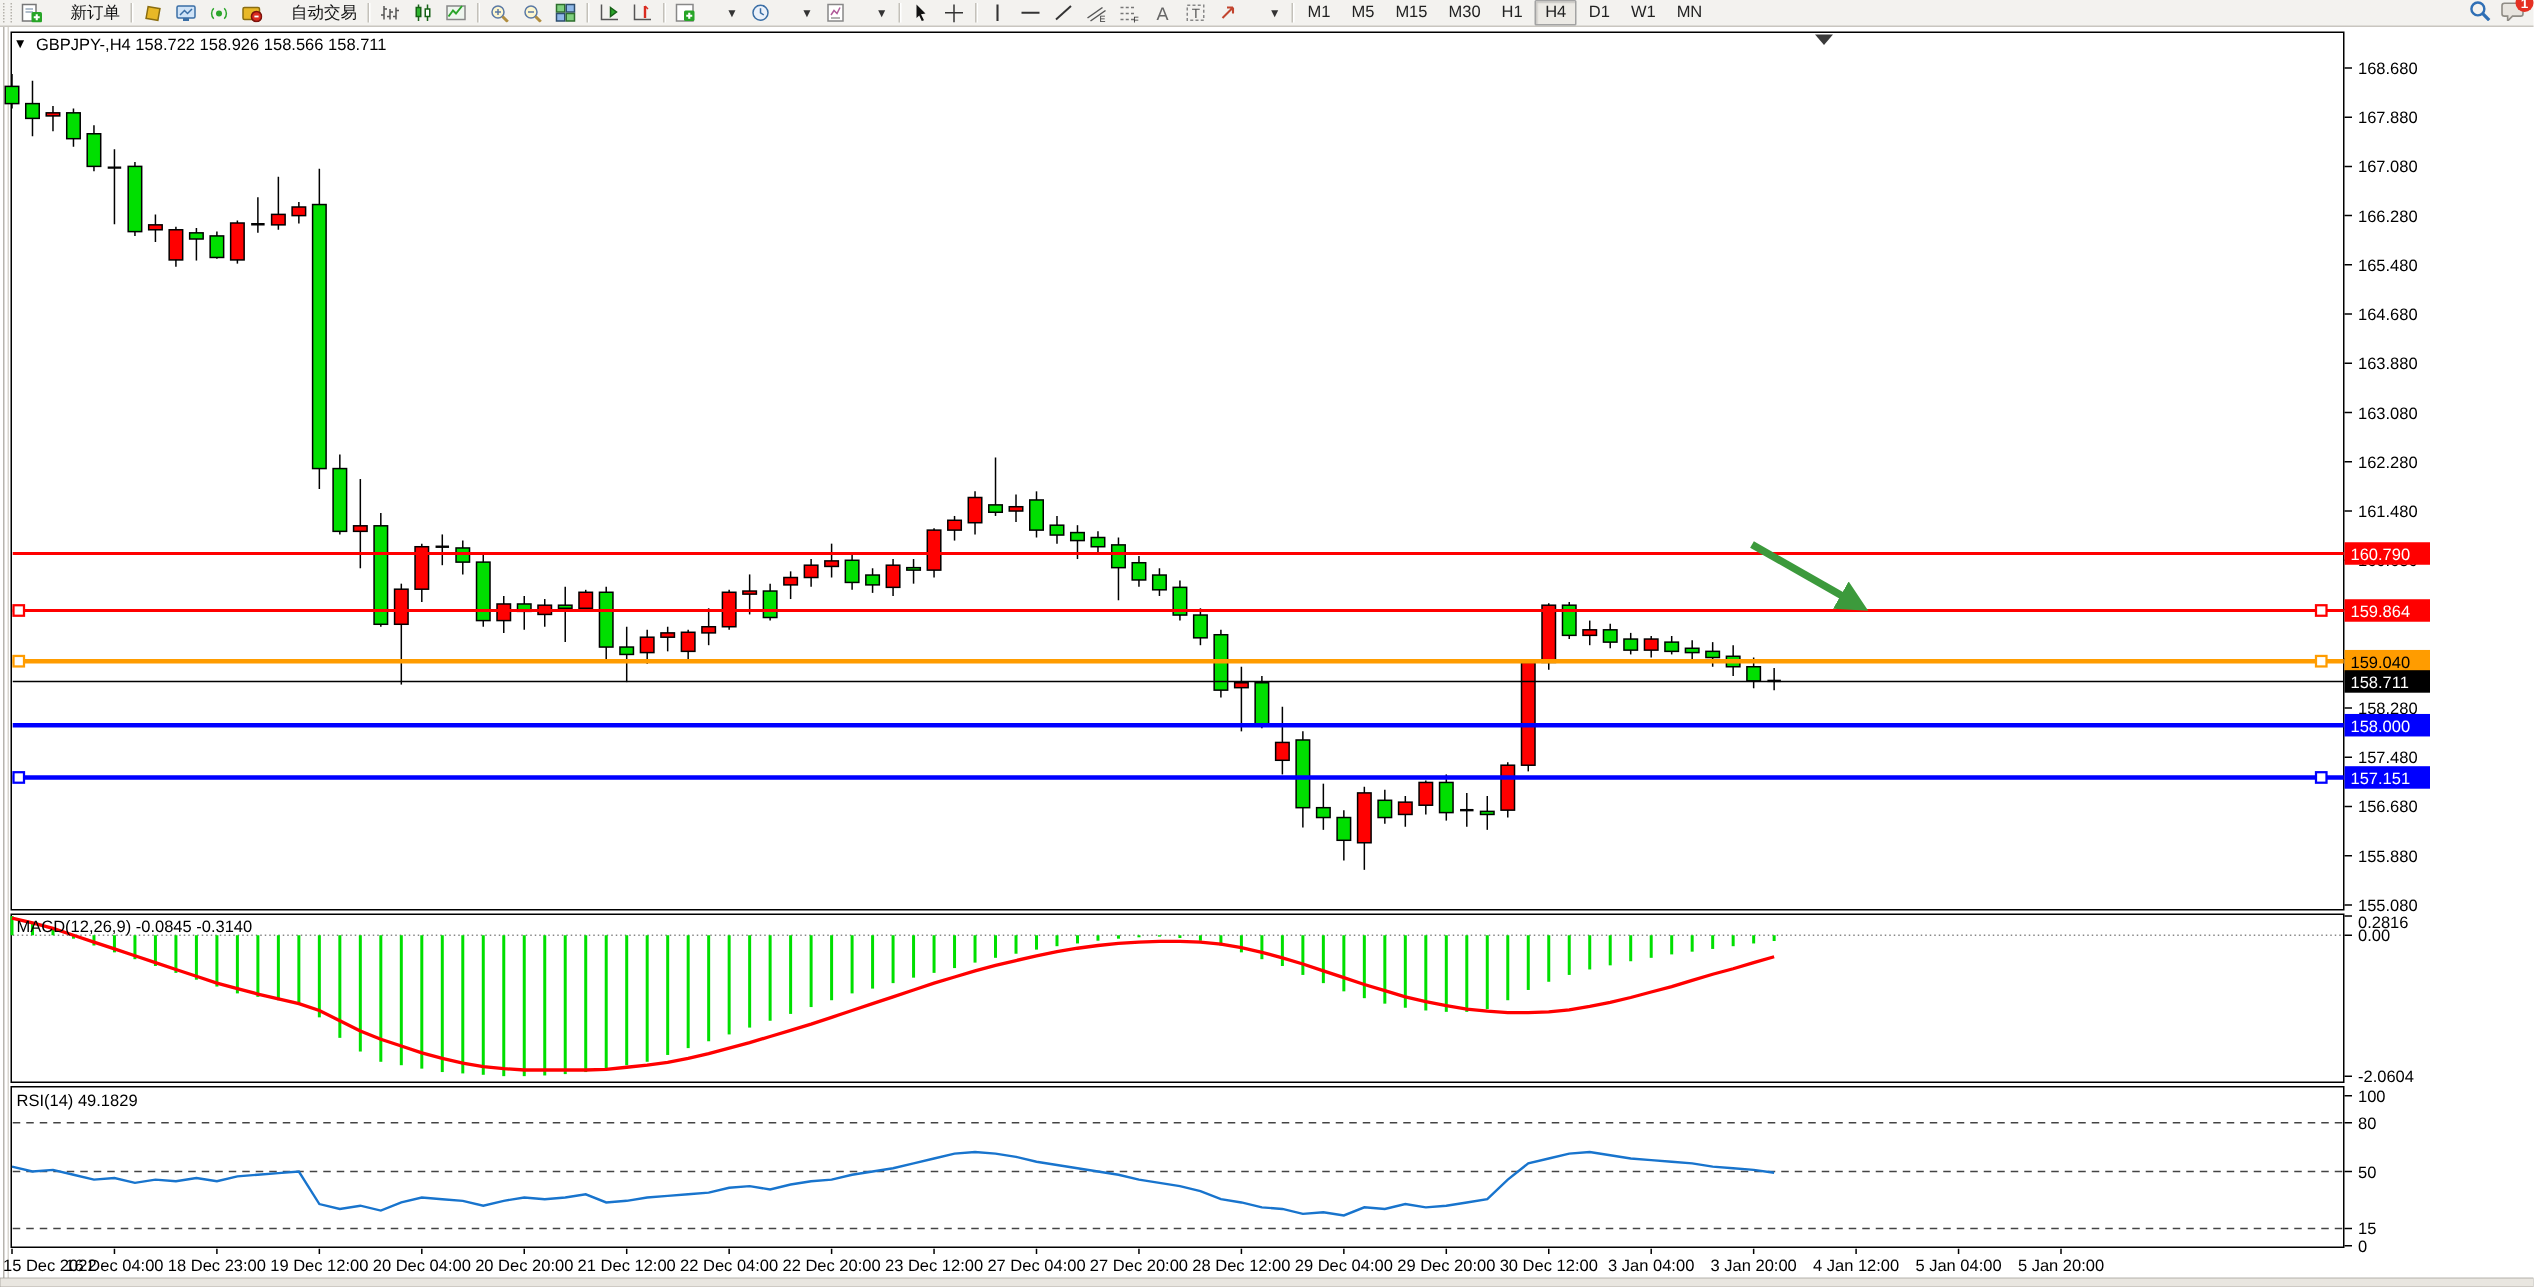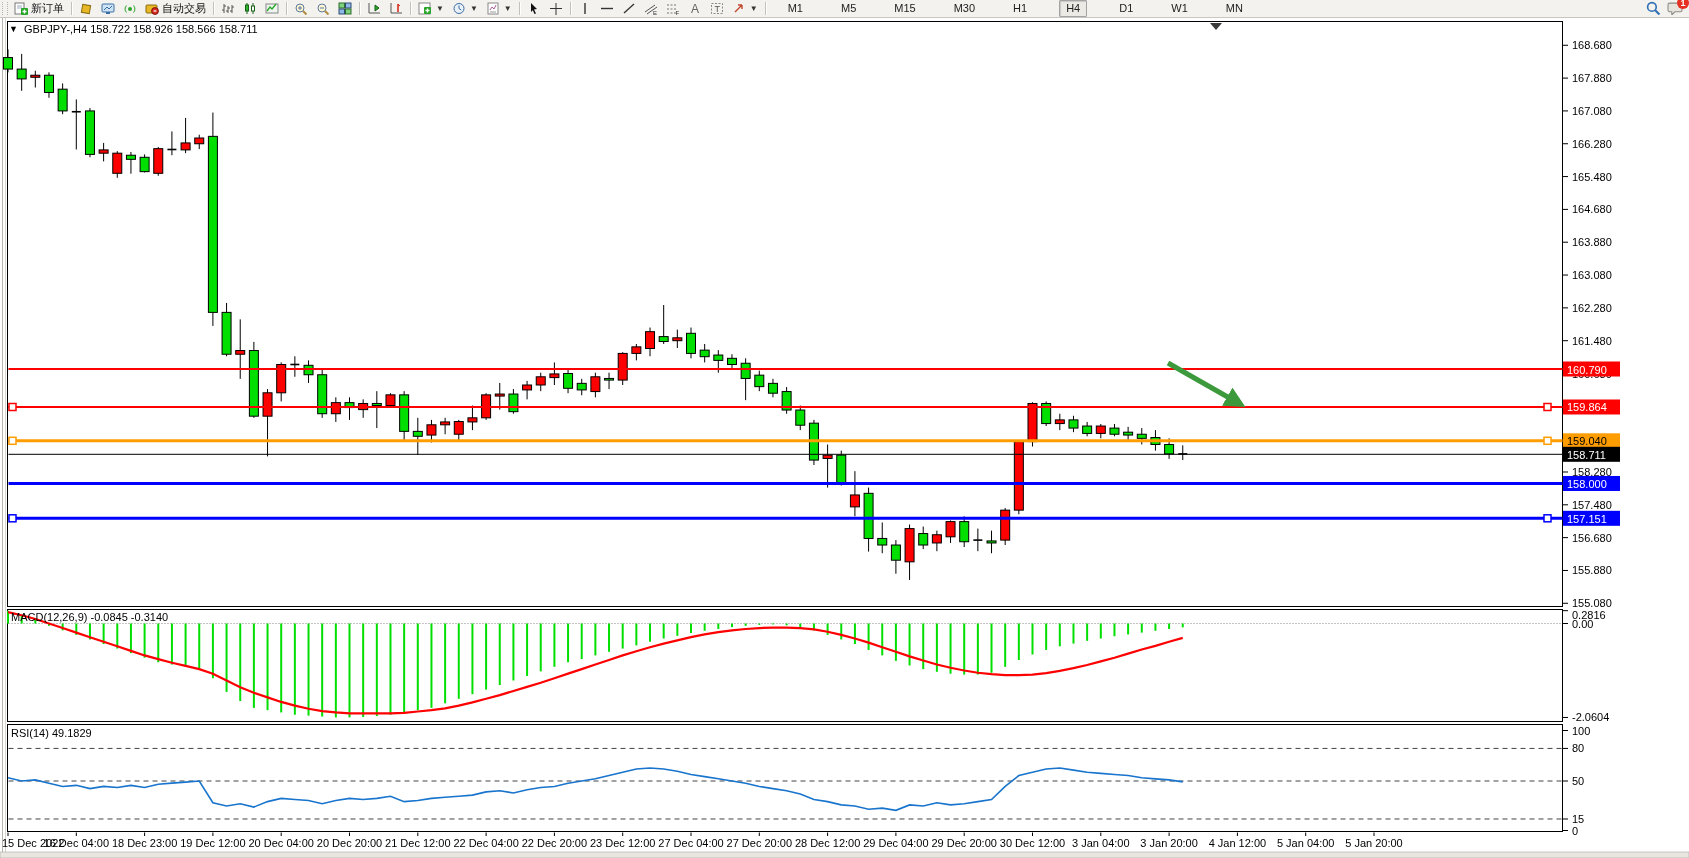--- a/index.html
+++ b/index.html
@@ -1,24 +1,24 @@
 <!DOCTYPE html>
 <html><head>
 <meta charset="utf-8">
 <style>
   html,body{margin:0;padding:0;background:#fff;width:1689px;height:858px;overflow:hidden;
     font-family:"Liberation Sans",sans-serif;-webkit-font-smoothing:antialiased;}
   
   #toolbar{position:absolute;left:0;top:0;width:1689px;height:17px;background:#f3f2ef;
     border-bottom:1px solid #c9c6c0;display:flex;align-items:center;font-size:11px;color:#111;
     white-space:nowrap;z-index:5;}
-  .tbtn{display:inline-flex;align-items:center;gap:3px;height:16px;padding:0 4px;cursor:default;}
+  .tbtn{display:inline-flex;align-items:center;gap:19px;height:16px;padding:0 4px;cursor:default;}
   .tsep{width:1px;height:13px;background:#c4c1ba;margin:0 3px;box-shadow:1px 0 0 #fff;}
   .tgrip{width:4px;height:13px;margin:0 2px;border-left:1px dotted #b5b2ab;border-right:1px dotted #b5b2ab;}
-  .tf{padding:1px 6px;height:13px;line-height:13px;font-size:11px;color:#222;margin:0 13px;cursor:default;}
+  .tf{padding:1px 6px;height:13px;line-height:13px;font-size:11px;color:#222;margin:0 1px;cursor:default;}
   .tf.active{background:#eceae5;border:1px solid #a3a3a3;border-radius:1px;box-shadow:inset 1px 1px 1px rgba(0,0,0,.15);}
   .dd{font-size:8px;color:#333;margin-left:1px;}
   #tb-right{margin-left:auto;display:flex;align-items:center;margin-right:6px;gap:6px;}
   .badge{position:absolute;top:-4px;right:-6px;background:#e53022;color:#fff;border-radius:50%;
     width:12px;height:12px;font-size:9px;line-height:12px;text-align:center;font-weight:700;}
   .chatwrap{position:relative;}
   
   #chart{position:absolute;left:0;top:18px;}
   svg text{font-family:"Liberation Sans",sans-serif;}
   .axis-t{font-size:11px;fill:#000;}

